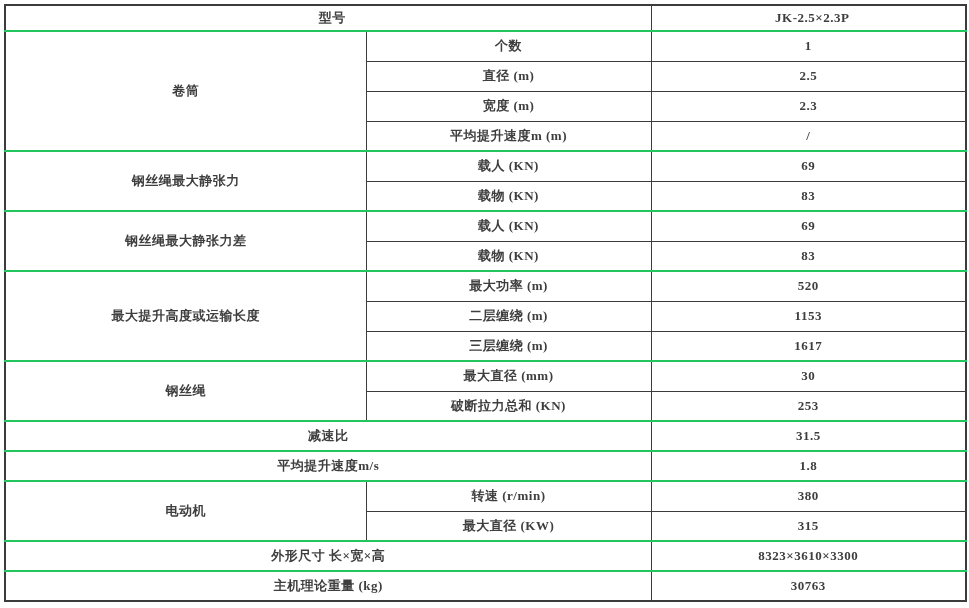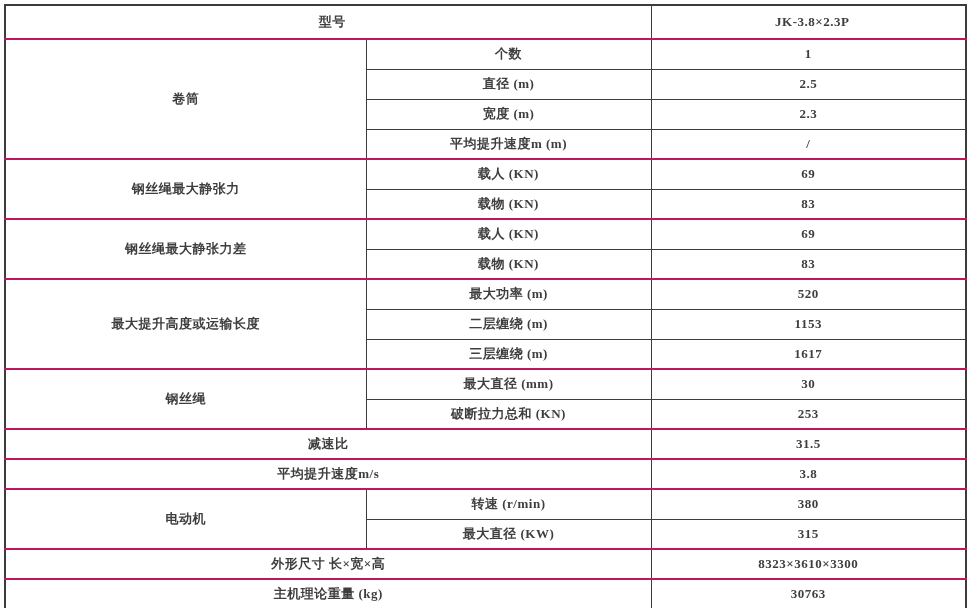--- a/index.html
+++ b/index.html
@@ -32,37 +32,37 @@
     font-size: 13px;
     font-weight: bold;
     color: #3e3e3e;
     padding: 0 4px;
     height: 30px;
     line-height: 1.2;
     letter-spacing: 0.5px;
     overflow: hidden;
     white-space: nowrap;
   }
-  tr.r-first td { height: 34px; padding-left: 12px; }
-  tr.gs td { border-top: 2px solid #be185d; }
+  tr.r-first td { height: 26px; padding-left: 12px; }
+  tr.gs td { border-top: 2px solid #22c55e; }
 </style>
 </head>
 <body>
 
 <div class="table-wrap">
   <table class="spec">
     <colgroup>
       <col class="c1">
         <col class="c2">
         <col class="c3">
     </colgroup>
     <tbody>
       <tr class="r-first">
         <td colspan="2">型号</td>
-        <td>JK-3.8×2.3P</td>
+        <td>JK-2.5×2.3P</td>
       </tr>
 
       <tr class="gs">
         <td rowspan="4">卷筒</td>
         <td>个数</td>
         <td>1</td>
       </tr>
       <tr>
         <td>直径 (m)</td>
         <td>2.5</td>
@@ -119,21 +119,21 @@
         <td>破断拉力总和 (KN)</td>
         <td>253</td>
       </tr>
 
       <tr class="gs">
         <td colspan="2">减速比</td>
         <td>31.5</td>
       </tr>
       <tr class="gs">
         <td colspan="2">平均提升速度m/s</td>
-        <td>3.8</td>
+        <td>1.8</td>
       </tr>
 
       <tr class="gs">
         <td rowspan="2">电动机</td>
         <td>转速 (r/min)</td>
         <td>380</td>
       </tr>
       <tr>
         <td>最大直径 (KW)</td>
         <td>315</td>

